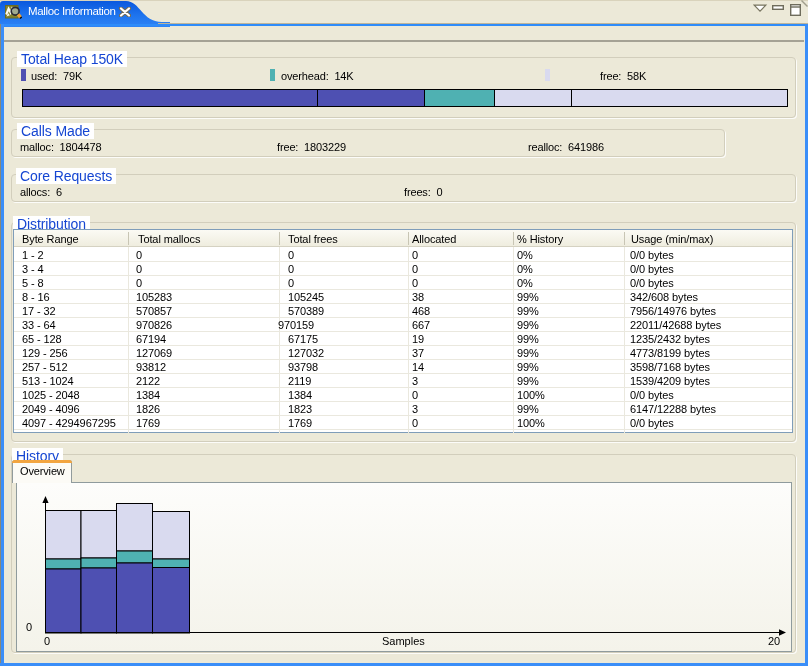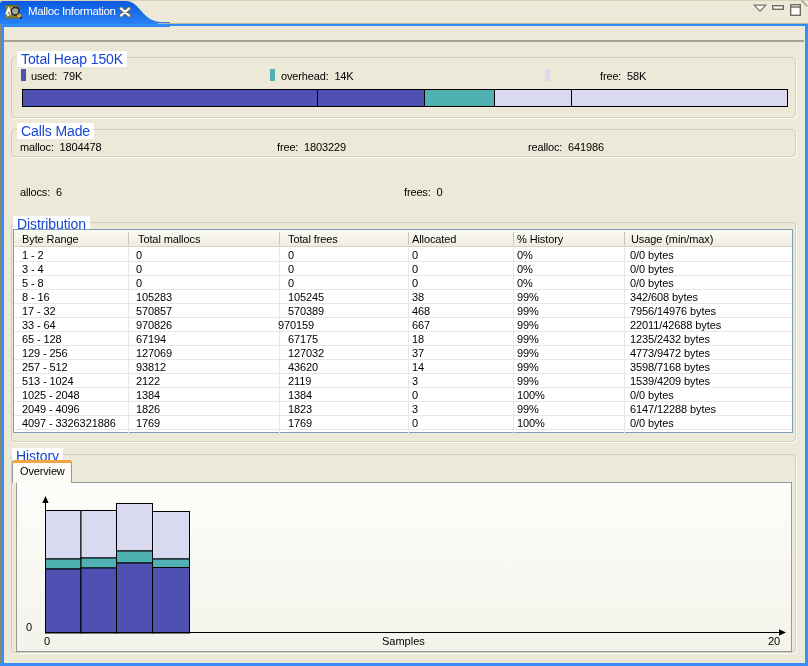--- a/index.html
+++ b/index.html
@@ -106,27 +106,30 @@
   <div class="sq" style="left:545px;top:69px;background:#D9DAEF"></div>
   <div class="t11 abs" style="left:576px;top:69.5px;margin-left:24px;">free:&nbsp; 58K</div>
   <div id="heapbar" style="left:0;top:89px;width:808px;height:18px;">
     <div class="seg" style="left:22px;  width:296px; background:#4E50B2"></div>
     <div class="seg" style="left:317px; width:108px; background:#4E50B2"></div>
     <div class="seg" style="left:424px; width:71px;  background:#4FB1B2"></div>
     <div class="seg" style="left:494px; width:78px;  background:#D9DAEF"></div>
     <div class="seg" style="left:571px; width:217px; background:#D9DAEF"></div>
   </div>
 
-  <div class="group" style="left:11px; top:129px; width:785px; height:28px;">
+  <div class="group" style="left:11px; top:129px; width:714px; height:28px;">
     <span class="gtitle" style="left:5px">Calls Made</span>
   </div>
   <div class="t11 abs" style="left:20px;top:140.5px;">malloc:&nbsp; 1804478</div>
   <div class="t11 abs" style="left:277px;top:140.5px;">free:&nbsp; 1803229</div>
   <div class="t11 abs" style="left:528px;top:140.5px;">realloc:&nbsp; 641986</div>
 
+  <div class="group" style="left:11px; top:174px; width:785px; height:28px;">
+    <span class="gtitle" style="left:4px">Core Requests</span>
+  </div>
   <div class="t11 abs" style="left:20px;top:185.5px;">allocs:&nbsp; 6</div>
   <div class="t11 abs" style="left:404px;top:185.5px;">frees:&nbsp; 0</div>
 
   <div class="group" style="left:11px; top:222px; width:785px; height:220px;">
     <span class="gtitle" style="left:1px">Distribution</span>
   </div>
   <div id="tablebox">
     <div id="thead">
       <span class="hcell" style="left:8px">Byte Range</span>
       <span class="hcell" style="left:124px">Total mallocs</span>
@@ -191,36 +194,36 @@
           <span class="c" style="left:122px">970826</span>
           <span class="c" style="left:264px">970159</span>
           <span class="c" style="left:398px">667</span>
           <span class="c" style="left:503px">99%</span>
           <span class="c" style="left:616px">22011/42688 bytes</span>
         </div>
       <div class="trow" style="top:102px">
           <span class="c" style="left:8px">65 - 128</span>
           <span class="c" style="left:122px">67194</span>
           <span class="c" style="left:274px">67175</span>
-          <span class="c" style="left:398px">18</span>
+          <span class="c" style="left:398px">19</span>
           <span class="c" style="left:503px">99%</span>
           <span class="c" style="left:616px">1235/2432 bytes</span>
         </div>
       <div class="trow" style="top:116px">
           <span class="c" style="left:8px">129 - 256</span>
           <span class="c" style="left:122px">127069</span>
           <span class="c" style="left:274px">127032</span>
           <span class="c" style="left:398px">37</span>
           <span class="c" style="left:503px">99%</span>
-          <span class="c" style="left:616px">4773/9472 bytes</span>
+          <span class="c" style="left:616px">4773/8199 bytes</span>
         </div>
       <div class="trow" style="top:130px">
           <span class="c" style="left:8px">257 - 512</span>
           <span class="c" style="left:122px">93812</span>
-          <span class="c" style="left:274px">43620</span>
+          <span class="c" style="left:274px">93798</span>
           <span class="c" style="left:398px">14</span>
           <span class="c" style="left:503px">99%</span>
           <span class="c" style="left:616px">3598/7168 bytes</span>
         </div>
       <div class="trow" style="top:144px">
           <span class="c" style="left:8px">513 - 1024</span>
           <span class="c" style="left:122px">2122</span>
           <span class="c" style="left:274px">2119</span>
           <span class="c" style="left:398px">3</span>
           <span class="c" style="left:503px">99%</span>
@@ -236,21 +239,21 @@
         </div>
       <div class="trow" style="top:172px">
           <span class="c" style="left:8px">2049 - 4096</span>
           <span class="c" style="left:122px">1826</span>
           <span class="c" style="left:274px">1823</span>
           <span class="c" style="left:398px">3</span>
           <span class="c" style="left:503px">99%</span>
           <span class="c" style="left:616px">6147/12288 bytes</span>
         </div>
       <div class="trow" style="top:186px">
-          <span class="c" style="left:8px">4097 - 3326321886</span>
+          <span class="c" style="left:8px">4097 - 4294967295</span>
           <span class="c" style="left:122px">1769</span>
           <span class="c" style="left:274px">1769</span>
           <span class="c" style="left:398px">0</span>
           <span class="c" style="left:503px">100%</span>
           <span class="c" style="left:616px">0/0 bytes</span>
         </div>
     </div>
   </div>
 
   <div class="group" style="left:11px; top:454px; width:785px; height:199px;">

